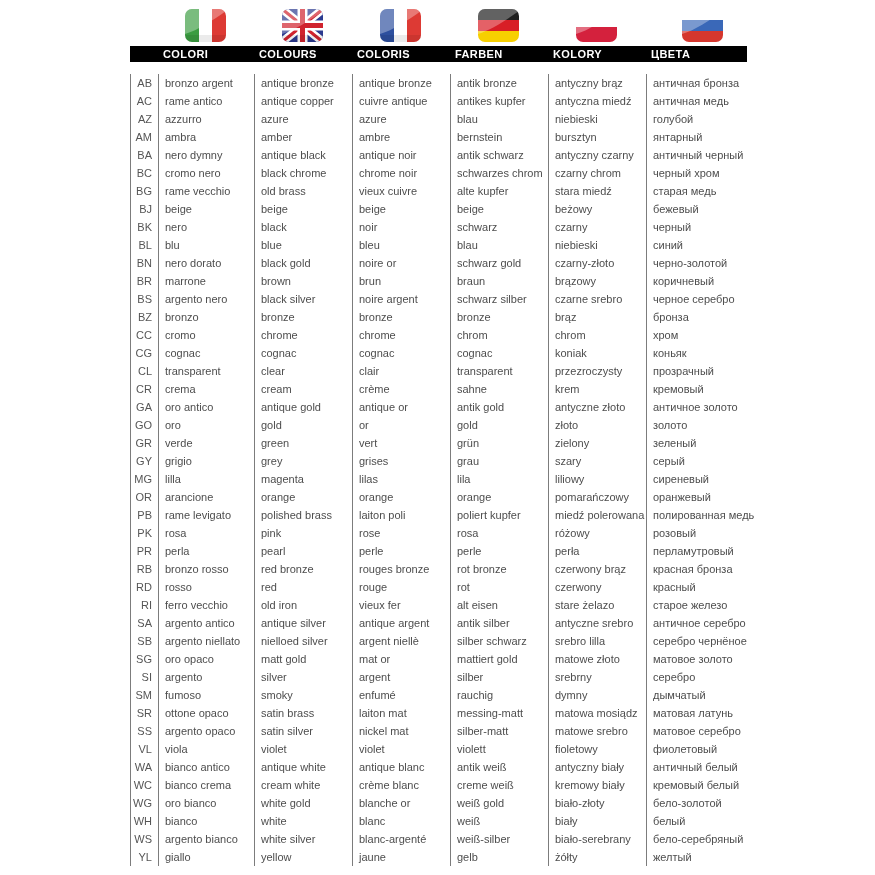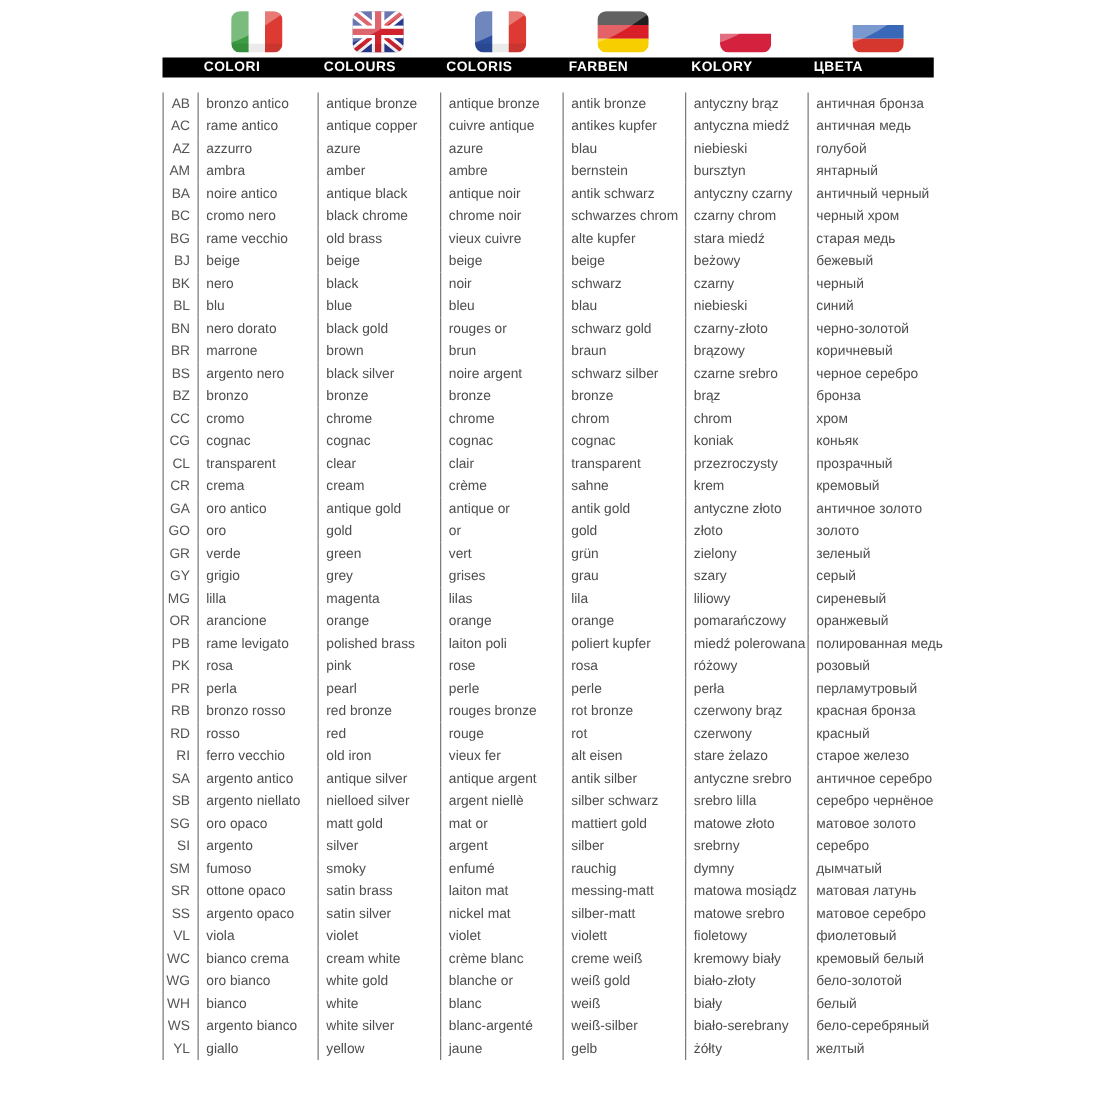--- a/index.html
+++ b/index.html
@@ -141,21 +141,21 @@
         <div class="hcell">COLORIS</div>
         <div class="hcell">FARBEN</div>
         <div class="hcell">KOLORY</div>
         <div class="hcell">ЦВЕТА</div>
       </div>
     </div>
 
     <div class="tbody" id="tbody">
         <div class="cols trow">
           <div class="cell code">AB</div>
-          <div class="cell lang">bronzo antico</div>
+          <div class="cell lang">bronzo argent</div>
           <div class="cell lang">antique bronze</div>
           <div class="cell lang">antique bronze</div>
           <div class="cell lang">antik bronze</div>
           <div class="cell lang">antyczny brąz</div>
           <div class="cell lang">античная бронза</div>
         </div>
         <div class="cols trow">
           <div class="cell code">AC</div>
           <div class="cell lang">rame antico</div>
           <div class="cell lang">antique copper</div>
@@ -177,21 +177,21 @@
           <div class="cell code">AM</div>
           <div class="cell lang">ambra</div>
           <div class="cell lang">amber</div>
           <div class="cell lang">ambre</div>
           <div class="cell lang">bernstein</div>
           <div class="cell lang">bursztyn</div>
           <div class="cell lang">янтарный</div>
         </div>
         <div class="cols trow">
           <div class="cell code">BA</div>
-          <div class="cell lang">noire antico</div>
+          <div class="cell lang">nero dymny</div>
           <div class="cell lang">antique black</div>
           <div class="cell lang">antique noir</div>
           <div class="cell lang">antik schwarz</div>
           <div class="cell lang">antyczny czarny</div>
           <div class="cell lang">античный черный</div>
         </div>
         <div class="cols trow">
           <div class="cell code">BC</div>
           <div class="cell lang">cromo nero</div>
           <div class="cell lang">black chrome</div>
@@ -233,21 +233,21 @@
           <div class="cell lang">blue</div>
           <div class="cell lang">bleu</div>
           <div class="cell lang">blau</div>
           <div class="cell lang">niebieski</div>
           <div class="cell lang">синий</div>
         </div>
         <div class="cols trow">
           <div class="cell code">BN</div>
           <div class="cell lang">nero dorato</div>
           <div class="cell lang">black gold</div>
-          <div class="cell lang">rouges or</div>
+          <div class="cell lang">noire or</div>
           <div class="cell lang">schwarz gold</div>
           <div class="cell lang">czarny-złoto</div>
           <div class="cell lang">черно-золотой</div>
         </div>
         <div class="cols trow">
           <div class="cell code">BR</div>
           <div class="cell lang">marrone</div>
           <div class="cell lang">brown</div>
           <div class="cell lang">brun</div>
           <div class="cell lang">braun</div>
@@ -482,20 +482,29 @@
         <div class="cols trow">
           <div class="cell code">VL</div>
           <div class="cell lang">viola</div>
           <div class="cell lang">violet</div>
           <div class="cell lang">violet</div>
           <div class="cell lang">violett</div>
           <div class="cell lang">fioletowy</div>
           <div class="cell lang">фиолетовый</div>
         </div>
         <div class="cols trow">
+          <div class="cell code">WA</div>
+          <div class="cell lang">bianco antico</div>
+          <div class="cell lang">antique white</div>
+          <div class="cell lang">antique blanc</div>
+          <div class="cell lang">antik weiß</div>
+          <div class="cell lang">antyczny biały</div>
+          <div class="cell lang">античный белый</div>
+        </div>
+        <div class="cols trow">
           <div class="cell code">WC</div>
           <div class="cell lang">bianco crema</div>
           <div class="cell lang">cream white</div>
           <div class="cell lang">crème blanc</div>
           <div class="cell lang">creme weiß</div>
           <div class="cell lang">kremowy biały</div>
           <div class="cell lang">кремовый белый</div>
         </div>
         <div class="cols trow">
           <div class="cell code">WG</div>

